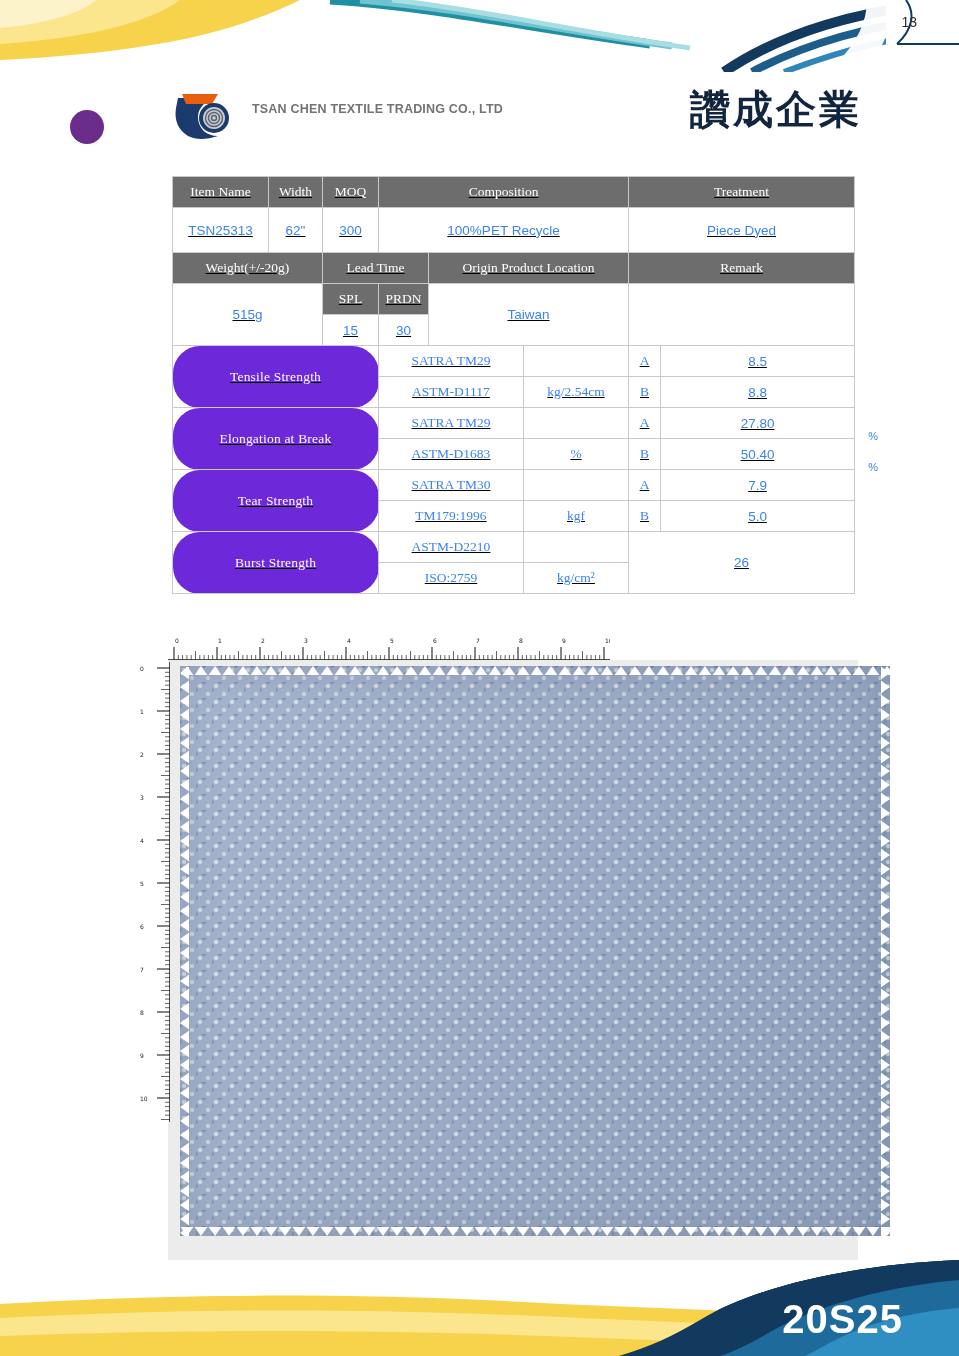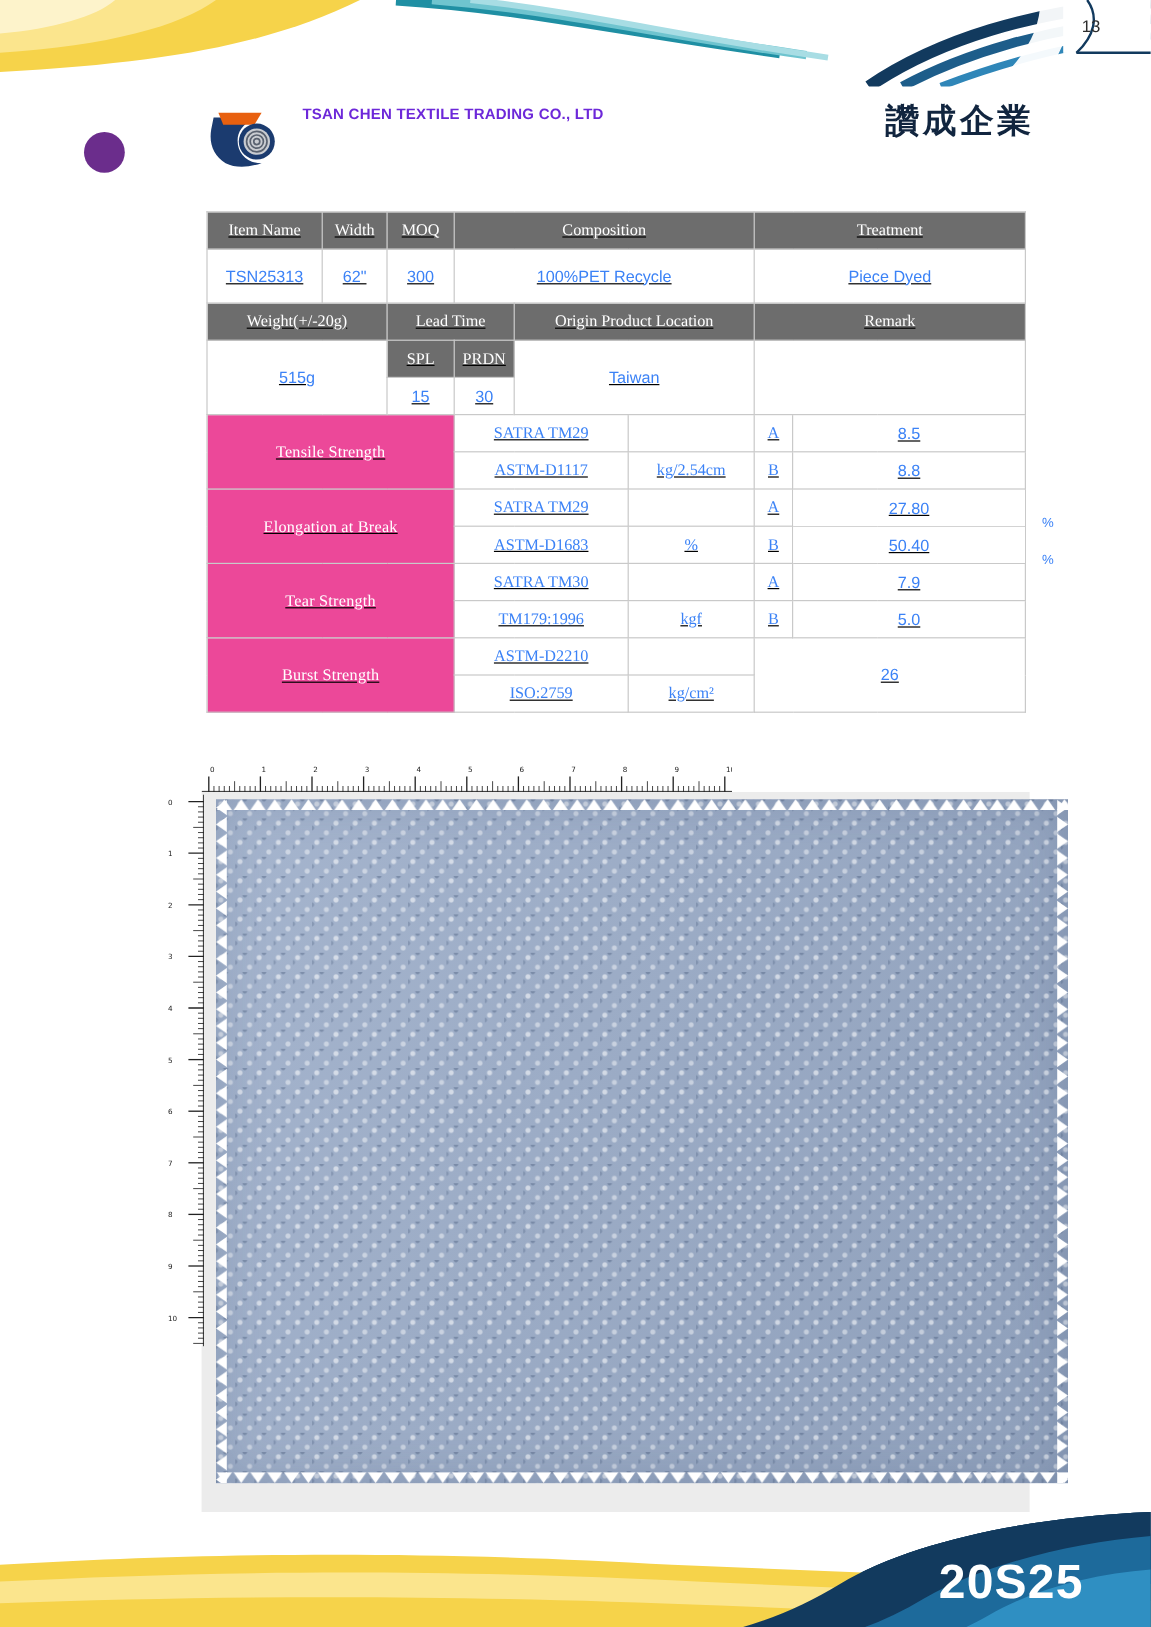--- a/index.html
+++ b/index.html
@@ -70,30 +70,30 @@
     font-size: 34px;
     letter-spacing: 2px;
     color: #1b3b6f;
     line-height: 36px;
   }
   .brand-sub {
     font-family: "Liberation Sans", sans-serif;
     font-weight: bold;
     font-size: 12.5px;
     letter-spacing: 0.2px;
-    color: #6d28d9;
-    margin-top: 0;
+    color: #737373;
+    margin-top: 14px;
   }
   .brand-cn {
     position: absolute;
     right: 97px;
     top: 0px;
     font-family: "DejaVu Sans", sans-serif;
     font-weight: bold;
-    font-size: 28px;
+    font-size: 40px;
     letter-spacing: 3px;
     color: #11253f;
   }
 
   
   .spec-table {
     position: absolute;
     left: 172px;
     top: 176px;
     width: 682px;
@@ -110,24 +110,25 @@
     height: 26px;
     padding: 2px 4px;
   }
   .hdr {
     background: #6d6d6d;
     color: #ffffff !important;
     font-size: 13px;
     height: 32px;
   }
   .lbl {
-    background: #ec4899;
+    background: #6d28d9;
     color: #ffffff !important;
     font-size: 17px;
     letter-spacing: 0.2px;
+    border-radius: 27px;
   }
   .val { background: #ffffff; font-family: "Liberation Sans", sans-serif; font-size: 13px;}
   .val-serif { background:#ffffff; font-size: 14px; margin-top: 24px; }
   .left { text-align: left; padding-left: 10px; }
   .right { text-align: right; padding-right: 8px; }
   .ab {
     font-size: 14.5px;
     text-align: left;
     padding-left: 10px;
     width: 34px;

